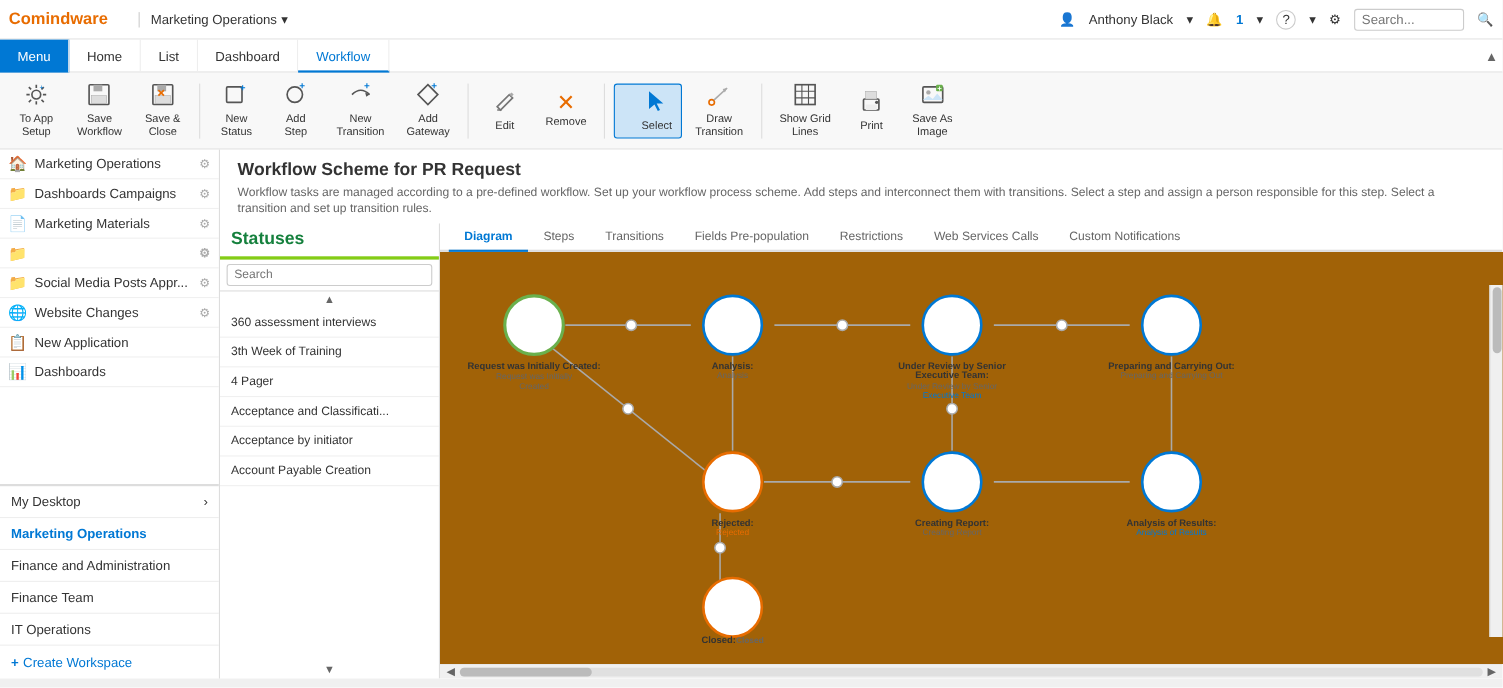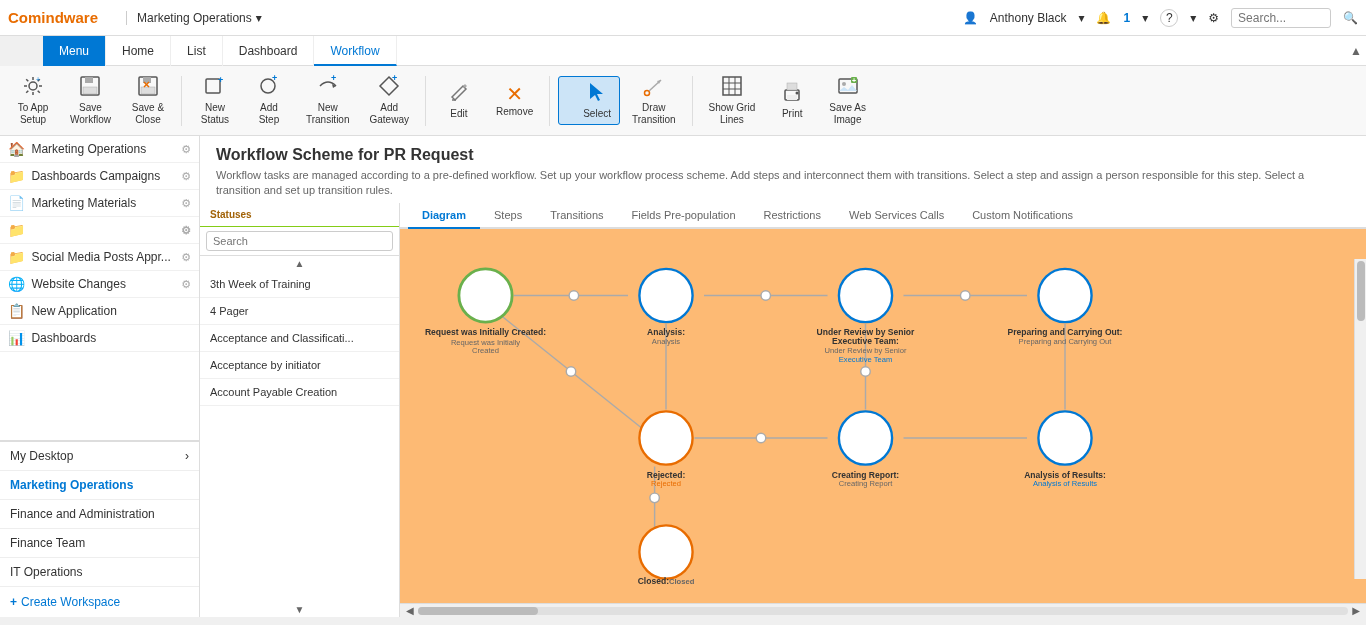--- a/index.html
+++ b/index.html
@@ -7,21 +7,21 @@
 
     
     #topbar { display: flex; align-items: center; background: #fff; height: 36px; border-bottom: 1px solid #ddd; padding: 0 8px; gap: 8px; }
     #logo { font-size: 15px; font-weight: bold; color: #0078d4; margin-right: 20px; }
     #logo span { color: #e86c00; }
     #workspace-selector { font-size: 12px; color: #333; cursor: pointer; display: flex; align-items: center; gap: 4px; border-left: 1px solid #ccc; padding-left: 10px; }
     #topbar-right { margin-left: auto; display: flex; align-items: center; gap: 12px; font-size: 12px; color: #333; }
     #search-box { border: 1px solid #ccc; border-radius: 3px; padding: 2px 24px 2px 6px; font-size: 12px; color: #999; width: 100px; outline: none; }
 
     
-    #navtabs { display: flex; align-items: center; background: #fff; border-bottom: 1px solid #ddd; height: 30px; margin-left: 43px; }
+    #navtabs { display: flex; align-items: center; background: #fff; border-bottom: 1px solid #ddd; height: 30px; }
     .navtab { padding: 0 16px; height: 30px; line-height: 30px; font-size: 12px; cursor: pointer; color: #333; border-right: 1px solid #eee; }
     .navtab.active { background: #0078d4; color: #fff; }
     .navtab.selected { border-bottom: 2px solid #0078d4; color: #0078d4; }
     #nav-expand { margin-left: auto; width: 20px; text-align: center; cursor: pointer; color: #666; }
 
     
     #ribbon { display: flex; align-items: center; background: #f8f8f8; border-bottom: 1px solid #ddd; padding: 4px 8px; gap: 4px; min-height: 70px; }
     .ribbon-btn { display: flex; flex-direction: column; align-items: center; justify-content: center; padding: 4px 8px; cursor: pointer; border-radius: 3px; min-width: 50px; text-align: center; font-size: 10px; color: #333; gap: 2px; }
     .ribbon-btn.active-btn { background: #cce4f7; border: 1px solid #0078d4; padding-left: 24px; }
     .ribbon-icon { font-size: 20px; line-height: 1; }
@@ -47,32 +47,32 @@
 
     
     #content { flex: 1; overflow: hidden; display: flex; flex-direction: column; background: #fff; }
     #page-header { padding: 10px 16px 4px; }
     #page-title { font-size: 16px; font-weight: bold; color: #333; margin-bottom: 4px; }
     #page-desc { font-size: 11px; color: #666; line-height: 1.4; }
 
     
     #content-body { display: flex; flex: 1; overflow: hidden; }
     #statuses-panel { width: 200px; border-right: 1px solid #ddd; display: flex; flex-direction: column; }
-    #statuses-title { padding: 6px 10px; font-size: 10px; font-weight: bold; color: #a16207; border-bottom: 1px solid #84cc16; }
+    #statuses-title { padding: 6px 10px; font-size: 16px; font-weight: bold; color: #15803d; border-bottom: 3px solid #84cc16; }
     #statuses-search { padding: 4px 6px; border-bottom: 1px solid #ddd; }
     #statuses-search input { width: 100%; border: 1px solid #ccc; border-radius: 3px; padding: 3px 6px; font-size: 11px; outline: none; }
     #statuses-list { flex: 1; overflow-y: auto; }
     .status-list-item { padding: 7px 10px; font-size: 11px; color: #333; cursor: pointer; border-bottom: 1px solid #f0f0f0; }
 
     
     #diagram-area { flex: 1; display: flex; flex-direction: column; overflow: hidden; }
     #diagram-tabs { display: flex; border-bottom: 2px solid #ddd; padding: 0 8px; background: #fff; }
     .diagram-tab { padding: 6px 14px; font-size: 11px; color: #666; cursor: pointer; border-bottom: 2px solid transparent; margin-bottom: -2px; }
     .diagram-tab.active { color: #0078d4; border-bottom: 2px solid #0078d4; font-weight: bold; }
-    #diagram-canvas { flex: 1; overflow: auto; position: relative; background: #fdba74; }
+    #diagram-canvas { flex: 1; overflow: auto; position: relative; background: #a16207; }
     #diagram-scrollbar-h { height: 12px; background: #f0f0f0; border-top: 1px solid #ddd; display: flex; align-items: center; padding: 0 2px; }
     #diagram-scrollbar-v { position: absolute; right: 0; top: 0; bottom: 0; width: 12px; background: #f0f0f0; border-left: 1px solid #ddd; }
     #v-scroll-thumb { width: 8px; height: 60px; background: #bbb; border-radius: 4px; margin: 2px auto; }
 
     
     #workflow-svg { width: 100%; min-height: 380px; }
 
     
     .scroll-arrow { text-align: center; padding: 2px; cursor: pointer; color: #666; font-size: 10px; }
   </style>
@@ -327,20 +327,21 @@
     </div>
     <div id="content-body">
 
       <div id="statuses-panel">
         <div id="statuses-title">Statuses</div>
         <div id="statuses-search">
           <input type="text" style="width: 100%; border: 1px solid rgb(204, 204, 204); border-radius: 3px; padding: 3px 6px; font-size: 11px; outline: none;" placeholder="Search">
         </div>
         <div class="scroll-arrow">▲</div>
         <div id="statuses-list">
+          <div class="status-list-item">360 assessment interviews</div>
           <div class="status-list-item">3th Week of Training</div>
           <div class="status-list-item">4 Pager</div>
           <div class="status-list-item">Acceptance and Classificati...</div>
           <div class="status-list-item">Acceptance by initiator</div>
           <div class="status-list-item">Account Payable Creation</div>
         </div>
         <div class="scroll-arrow">▼</div>
       </div>
 
       <div id="diagram-area">

